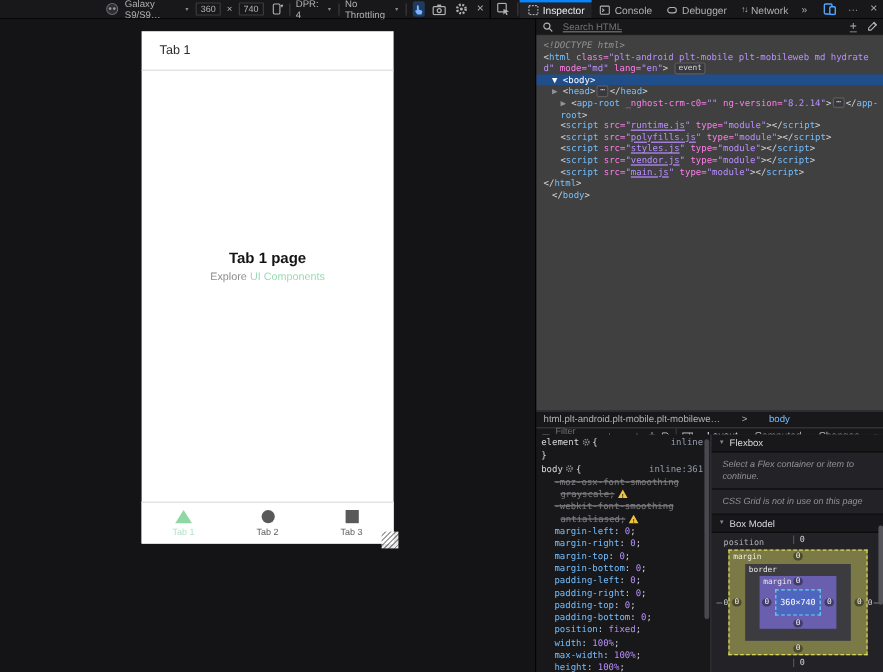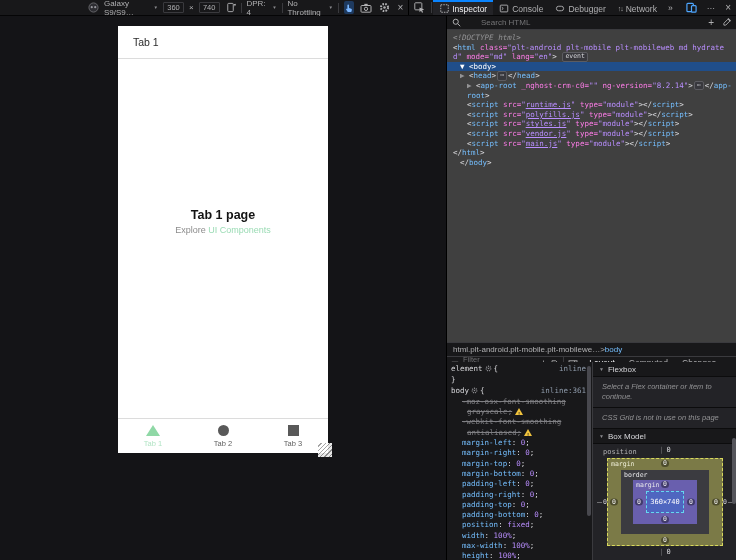--- a/index.html
+++ b/index.html
@@ -55,43 +55,43 @@
   .shape-triangle{ width:0; height:0; border-left:7px solid transparent;
                    border-right:7px solid transparent; border-bottom:11px solid #8fd8a6; }
   .shape-circle{ width:11px; height:11px; border-radius:50%; background:#595959; }
   .shape-square{ width:11px; height:11px; background:#595959; }
   .resize-corner{ position:absolute; right:-4px; bottom:-4px; width:14px; height:14px;
       background:repeating-linear-gradient(135deg,#fff 0 2px,#9a9a9a 2px 3px); opacity:.9; }
 
   
   .devtools{ position:absolute; left:446px; top:16px; width:290px; height:544px;
              border-left:1px solid #000; background:#18181a; }
-  .search-row{ height:14px; display:flex; align-items:center; gap:20px; padding:0 5px;
-               background:#18181a; border-bottom:1px solid #3a3a3e; color:#757577; font-size:8px; }
+  .search-row{ height:14px; display:flex; align-items:center; gap:8px; padding:0 5px;
+               background:#18181a; border-bottom:1px solid #3a3a3e; color:#757577; font-size:8px;text-decoration:underline; }
   .search-right{ margin-left:auto; display:flex; align-items:center; gap:7px; color:#b1b1b3; }
   .plus-glyph{ font-size:10px; line-height:10px; }
 
   .markup{ height:312px; background:#404040; overflow:hidden; padding-top:3px;
            font-family:"DejaVu Sans Mono", monospace; font-size:7.5px; line-height:9.6px;
            color:#d7d7db; }
   .mk-line{ white-space:pre-wrap; word-break:break-all; padding-right:4px; }
   .mk-line.selected{ background:#204e8a; }
   .mk-line.selected span{ color:#fff !important; }
   .tk-comment{ color:#939395; font-style:italic; }
   .tk-plain{ color:#d7d7db; }
   .tk-tag{ color:#75bfff; }
   .tk-attr{ color:#ff7de9; }
   .tk-val{ color:#b98eff; }
   .tk-link{ color:#b98eff; text-decoration:underline; }
   .tk-twisty{ color:#939395; }
   .tk-badge,.tk-chip{ display:inline-block; background:#38383d; border:1px solid #5c5c61;
       border-radius:2px; color:#d7d7db; font-size:6.5px; line-height:7.5px; padding:0 2px;
       margin:0 1px; vertical-align:1px; }
 
-  .breadcrumb{ height:14px; display:flex; align-items:center; gap:0; padding:0 6px;
+  .breadcrumb{ height:14px; display:flex; align-items:center; gap:18px; padding:0 6px;
                background:#18181a; border-top:1px solid #3a3a3e; font-size:8px; color:#b1b1b3; }
   .crumb-selected{ color:#75bfff; }
 
   .panel-toolbar{ height:16px; display:flex; background:#18181a; border-top:1px solid #3a3a3e;
                   border-bottom:1px solid #3a3a3e; font-size:7.5px; color:#b1b1b3; }
   .pt-left{ width:146px; display:flex; align-items:center; gap:4px; padding:0 4px;
             border-right:1px solid #3a3a3e; }
   .pt-left .ph{ color:#6f6f72; }
   .pt-left-right{ margin-left:auto; display:flex; align-items:center; gap:5px; }
   .pt-right{ flex:1; display:flex; align-items:stretch; font-size:8.5px; }

